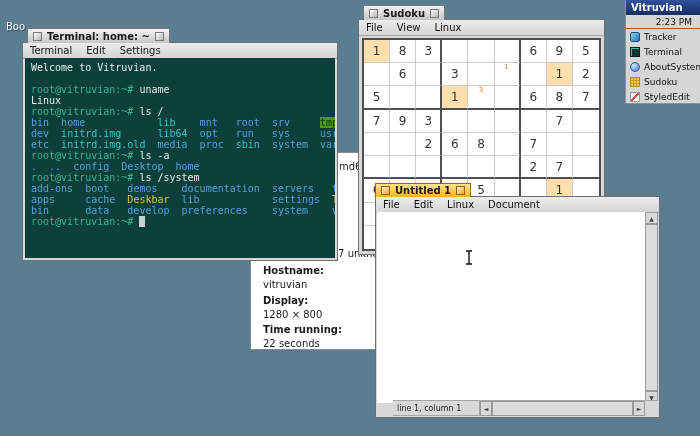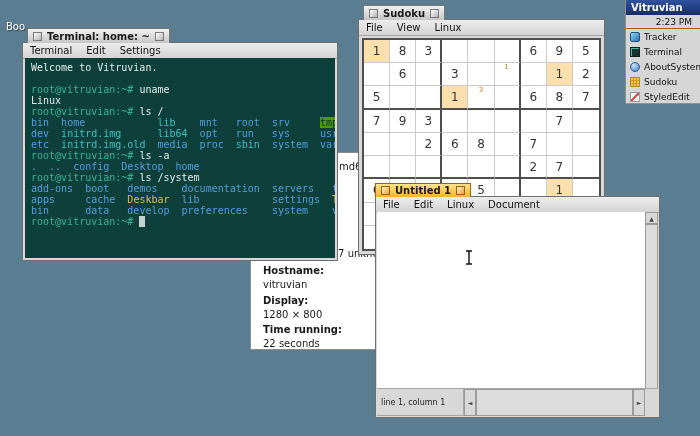--- a/index.html
+++ b/index.html
@@ -56,21 +56,21 @@
         font-size:7px;color:#d97a1e;}
 
   
   #editor-window{left:375px;top:183px;width:285px;height:235px;z-index:4;}
   #editor-window .tab{left:0;height:13px;}
   #editor-window .frame{top:13px;width:285px;height:222px;}
   #editor-text{position:absolute;left:1px;top:15px;width:269px;height:191px;background:#ffffff;
         border-right:1px solid #a6a6a6;box-sizing:border-box;}
   .vscroll{position:absolute;right:1px;top:15px;width:13px;height:191px;background:#c2c2c2;
         display:flex;flex-direction:column;}
-  .hrow{position:absolute;left:1px;right:1px;bottom:1px;height:28px;display:flex;}
+  .hrow{position:absolute;left:1px;right:1px;bottom:1px;height:16px;display:flex;padding-left:16px;}
   .statusbox{width:87px;background:#d8d8d8;border:1px solid #a6a6a6;border-left:none;box-sizing:border-box;
         font-size:8px;color:#222;display:flex;align-items:center;padding-left:4px;white-space:nowrap;overflow:hidden;}
   .hscroll{flex:1;background:#c2c2c2;display:flex;border-top:1px solid #a6a6a6;box-sizing:border-box;}
   .sarrow{width:12px;height:100%;background:#d8d8d8;border:1px solid #9a9a9a;box-sizing:border-box;
         font-size:6px;color:#444;display:flex;align-items:center;justify-content:center;}
   .vscroll .sarrow{width:100%;height:12px;}
   .sthumb{flex:1;background:#dcdcdc;border:1px solid #9a9a9a;box-sizing:border-box;}
   .corner{width:13px;background:#d8d8d8;border-top:1px solid #a6a6a6;box-sizing:border-box;}
   #ibeam{position:absolute;left:464px;top:250px;z-index:6;}
 

